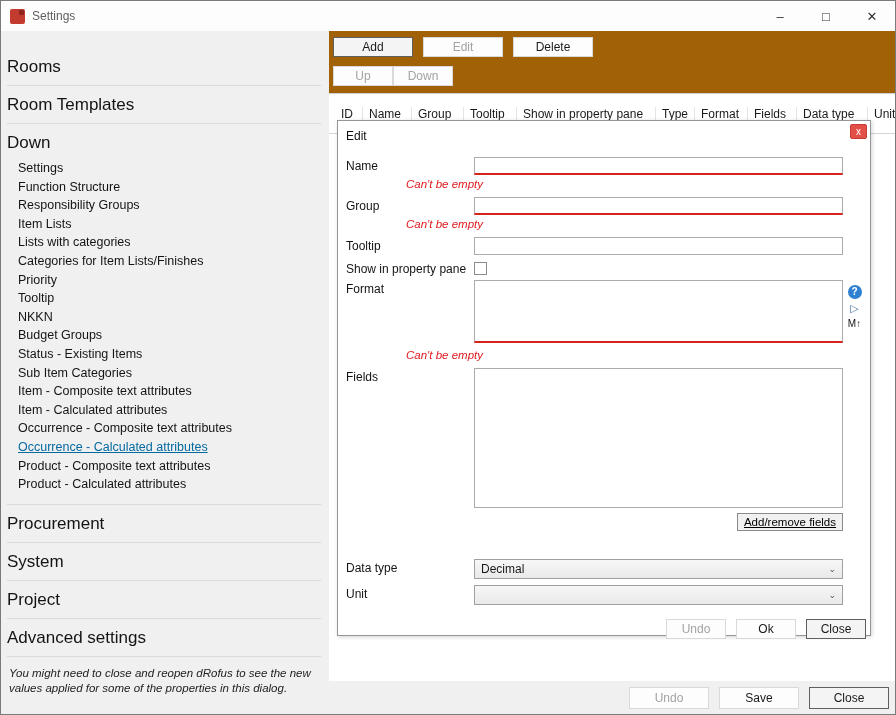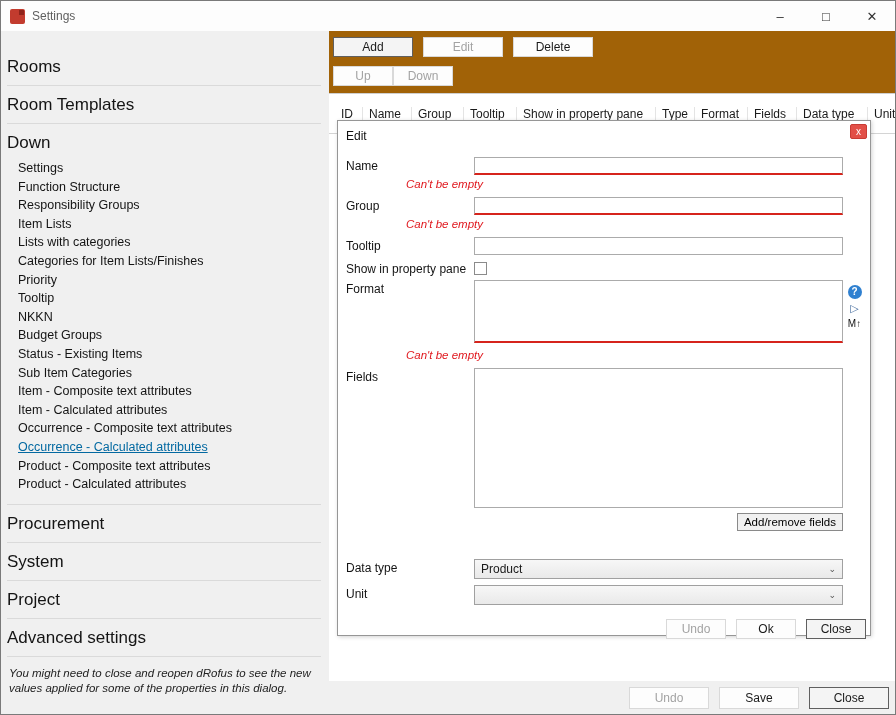--- a/index.html
+++ b/index.html
@@ -51,21 +51,21 @@
   .err { color:#e0191f; font-style:italic; font-size:11.5px; margin:3px 0 7px 60px; }
   .cb { width:13px; height:13px; border:1px solid #8b8b8b; background:#fff; margin-top:2px; }
   .ta { width:100%; border:1px solid #ababab; background:#fff; resize:none; font:inherit; }
   .ta.format { height:63px; }
   .ta.fields { height:140px; }
   .icons-col { width:23px; flex-shrink:0; display:flex; flex-direction:column; align-items:center; gap:4px; padding-top:5px; }
   .help-ic { width:14px; height:14px; border-radius:50%; background:#2f80d0; color:#fff; font-size:10px; font-weight:bold; text-align:center; line-height:14px; }
   .run-ic { color:#41699b; font-size:11px; line-height:11px; }
   .mup-ic { font-size:10px; color:#111; white-space:nowrap; }
   .addremove-row { display:flex; justify-content:flex-end; margin:2px 23px 0 128px; }
-  .btn-sm { height:18px; padding:0 6px; font-size:11.5px; border:1px solid #8a8a8a; background:#f1f1f1; font-family:inherit; display:flex; align-items:center; }
+  .btn-sm { height:18px; padding:0 6px; font-size:11.5px; border:1px solid #8a8a8a; background:#f1f1f1; font-family:inherit; display:flex; align-items:center;text-decoration:underline; }
   .frow.datatype { margin-top:28px; }
   .frow.unit { margin-top:6px; }
   .combo { width:100%; height:20px; border:1px solid #a0a0a0; background:linear-gradient(#f7f7f7,#e9e9e9); display:flex; align-items:center; padding:0 6px; font-size:12px; }
   .chev { margin-left:auto; font-size:9px; color:#555; }
   .dlg-btns { display:flex; justify-content:flex-end; gap:10px; margin-top:14px; }
 
   
   .footer { height:33px; background:#f0f0f0; display:flex; align-items:center; justify-content:flex-end; gap:10px; padding-right:6px; }
   .footer .btn { height:22px; }
 </style>
@@ -201,21 +201,21 @@
             <div class="fctrl"><textarea class="ta fields" style=""></textarea></div>
           </div>
           <div class="addremove-row">
             <button class="btn-sm">Add/remove fields</button>
           </div>
 
           <div class="frow datatype">
             <div class="flabel">Data type</div>
             <div class="fctrl">
               <div class="combo">
-                <span>Product</span>
+                <span>Decimal</span>
                 <span class="chev">⌄</span>
               </div>
             </div>
           </div>
 
           <div class="frow unit">
             <div class="flabel">Unit</div>
             <div class="fctrl">
               <div class="combo">
                 <span></span>

